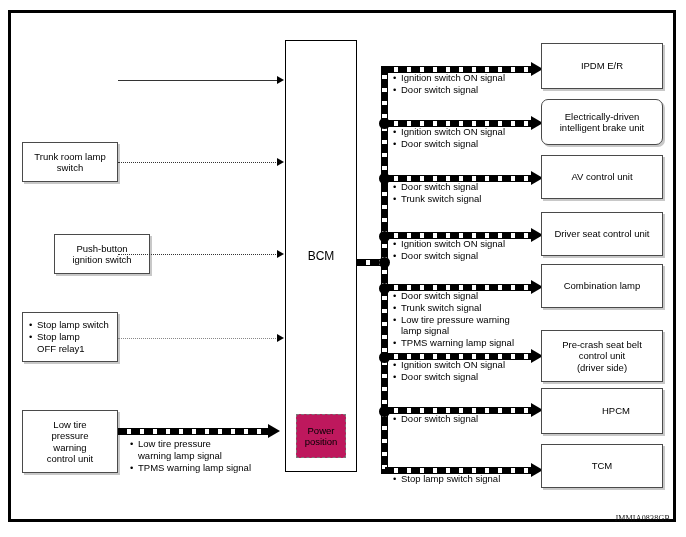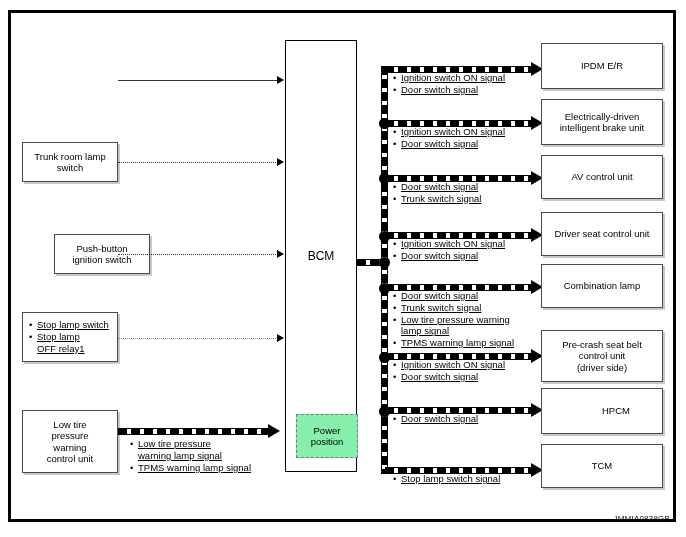--- a/index.html
+++ b/index.html
@@ -14,23 +14,23 @@
        box-shadow:2px 2px 0 0 #c8c8c8;display:flex;align-items:center;justify-content:center;
        text-align:center;font-size:9.5px;line-height:11.5px;}
   .box.left{justify-content:center;}
   .box.bullets{justify-content:flex-start;text-align:left;padding-left:6px;}
   .box .inner{width:100%;}
 
   
   .bcm{position:absolute;left:285px;top:40px;width:72px;height:432px;border:1px solid #000;
        background:#fff;box-sizing:border-box;}
   .bcm-label{position:absolute;left:0;top:0;width:100%;text-align:center;font-size:12px;top:249px;}
-  .powerpos{position:absolute;left:296px;top:414px;width:62px;height:44px;border:1px dashed #7a7a7a;
+  .powerpos{position:absolute;left:296px;top:414px;width:50px;height:44px;border:1px dashed #7a7a7a;
             box-sizing:border-box;display:flex;align-items:center;justify-content:center;
-            text-align:center;font-size:9.5px;line-height:11.5px;background:#86efac;}
+            text-align:center;font-size:9.5px;line-height:11.5px;background:#be185d;}
 
   
   .line{position:absolute;height:1px;background:#333;}
   .line.dotted{background:none;border-top:1px dotted #333;height:0;}
   .line.dashedfine{background:none;border-top:1px dotted #888;height:0;}
   .arrowhead{position:absolute;width:0;height:0;border-top:4px solid transparent;
              border-bottom:4px solid transparent;border-left:7px solid #000;}
 
   
   .canh{position:absolute;height:7px;
@@ -38,26 +38,26 @@
         border-top:1px solid #000;border-bottom:1px solid #000;box-sizing:border-box;}
   .canv{position:absolute;width:7px;
         background:repeating-linear-gradient(to bottom,#000 0 9px,#fff 9px 13px);
         border-left:1px solid #000;border-right:1px solid #000;box-sizing:border-box;}
   .canarrow{position:absolute;width:0;height:0;border-top:7px solid transparent;
             border-bottom:7px solid transparent;border-left:12px solid #000;}
   .dot{position:absolute;width:11px;height:11px;border-radius:50%;background:#000;}
 
   
   .sig{position:absolute;font-size:9.5px;line-height:11.8px;white-space:nowrap;}
-  .sig div{position:relative;padding-left:8px;text-decoration:underline;}
+  .sig div{position:relative;padding-left:8px;}
   .sig div.b:before{content:"\2022";position:absolute;left:0;top:0;}
   .sig div.cont{padding-left:8px;}
 
   .canlabel{position:absolute;font-size:10px;line-height:12px;text-align:center;width:120px;}
-  .caption{position:absolute;right:16px;bottom:14px;font-size:8px;letter-spacing:.2px;color:#111;}
+  .caption{position:absolute;right:16px;bottom:14px;font-size:8px;letter-spacing:.2px;color:#111;font-family:Liberation Serif, serif;}
 </style>
 </head>
 <body>
 
 <div id="stage">
   <div class="frame"></div>
 
 
   <div class="box left" style="left:22px;top:142px;width:96px;height:40px;">
     <div class="inner">
@@ -188,21 +188,21 @@
   <div class="sig" style="left:393px;top:473px;">
     <div class="b">Stop lamp switch signal</div>
   </div>
 
   <div class="box" style="left:541px;top:43px;width:122px;height:46px;">
     <div class="inner">
         <div>IPDM E/R</div>
       </div>
   </div>
 
-  <div class="box" style="left:541px;top:99px;width:122px;height:46px;">
+  <div class="box" style="left:541px;top:99px;width:122px;height:46px;border-radius:7px;">
     <div class="inner">
       <div>Electrically-driven</div>
       <div>intelligent brake unit</div>
     </div>
   </div>
 
   <div class="box" style="left:541px;top:155px;width:122px;height:44px;">
     <div class="inner">
         <div>AV control unit</div>
       </div>

